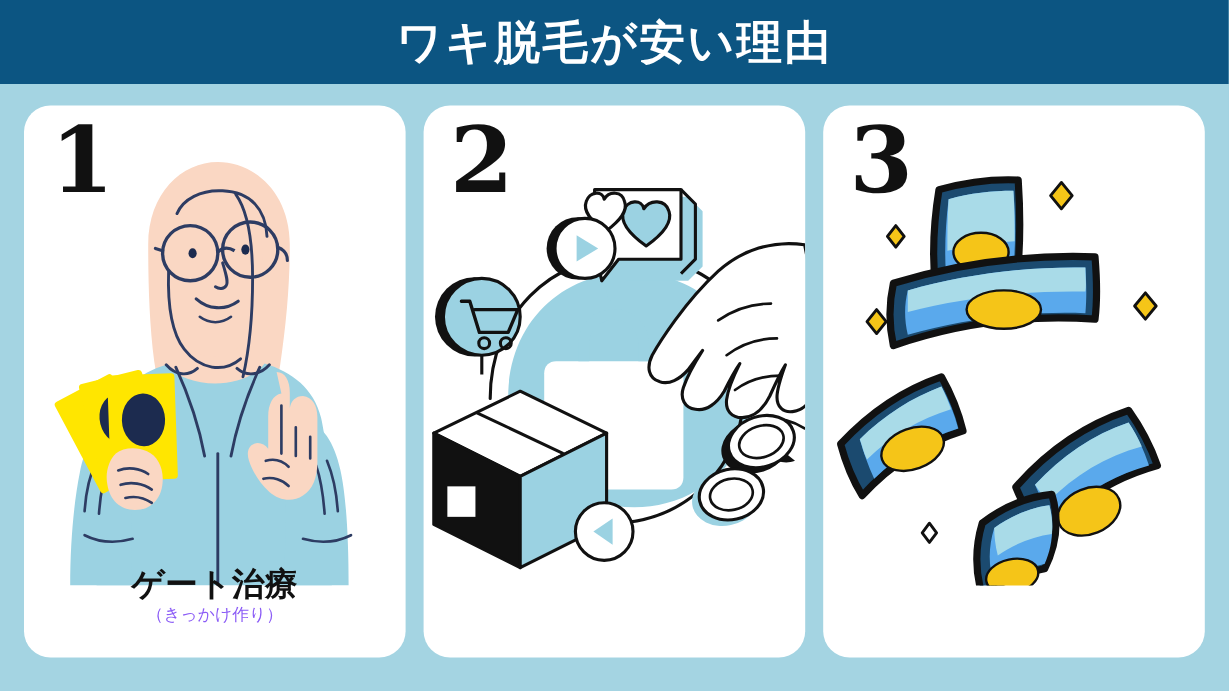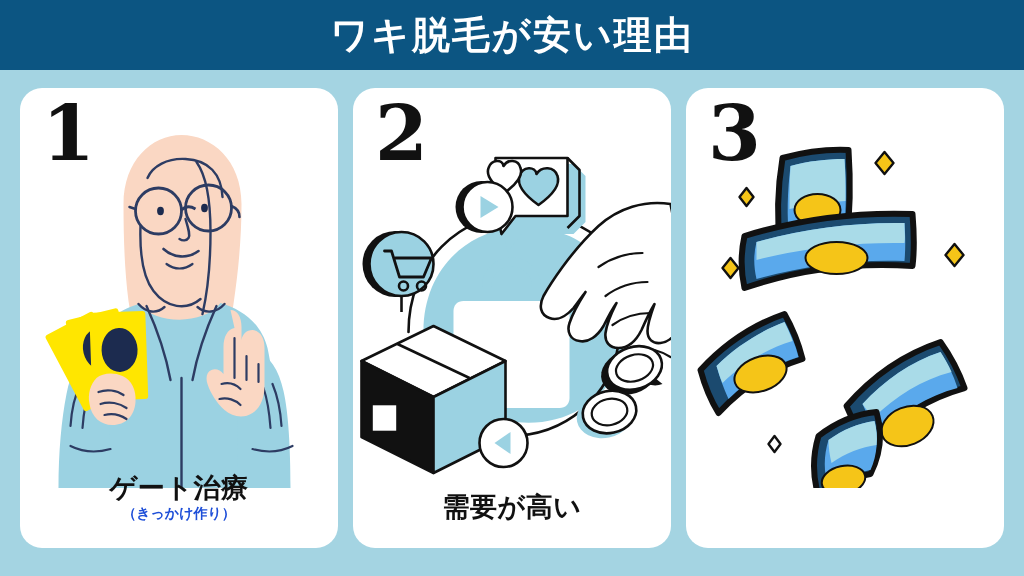--- a/index.html
+++ b/index.html
@@ -42,21 +42,21 @@
   .art svg{display:block;width:100%;height:100%;}
   .caption{
     position:absolute;left:0;right:0;bottom:26px;text-align:center;
   }
   .caption-main{
     font-size:27px;font-weight:bold;color:#111111;line-height:1.15;
     letter-spacing:.5px;
     font-family:"DejaVu Sans","Liberation Sans",sans-serif;
   }
   .caption-sub{
-    font-size:14px;font-weight:bold;color:#1d4ed8;line-height:1.2;margin-top:2px;
+    font-size:14px;font-weight:normal;color:#8b5cf6;line-height:1.2;margin-top:2px;
     font-family:"DejaVu Sans","Liberation Sans",sans-serif;
   }
   .caption-sub:empty{display:none;}
 </style>
 </head>
 <body>
 
 <div class="stage">
 
   <div class="header">
@@ -200,24 +200,20 @@
               <ellipse cx="276" cy="256" rx="29" ry="22" transform="rotate(-18 276 256)" fill="#111"></ellipse>
               <ellipse cx="281" cy="252" rx="28" ry="21" transform="rotate(-18 281 252)" fill="#ffffff" stroke="#111" stroke-width="2.6"></ellipse>
               <ellipse cx="281" cy="252" rx="19" ry="13" transform="rotate(-18 281 252)" fill="none" stroke="#111" stroke-width="2.2"></ellipse>
               <ellipse cx="251" cy="300" rx="28" ry="22" transform="rotate(-12 251 300)" fill="#9bd2e2"></ellipse>
               <ellipse cx="256" cy="296" rx="27" ry="21" transform="rotate(-12 256 296)" fill="#ffffff" stroke="#111" stroke-width="2.6"></ellipse>
               <ellipse cx="256" cy="296" rx="18" ry="13" transform="rotate(-12 256 296)" fill="none" stroke="#111" stroke-width="2.2"></ellipse>
             </g>
           </g>
         </svg>
       </div>
-      <div class="caption">
-        <div class="caption-main">需要が高い</div>
-
-      </div>
     </div>
 
     <div class="card">
       <div class="card-num">3</div>
       <div class="art">
         <svg viewBox="0 0 317 372" preserveAspectRatio="xMidYMid meet" aria-hidden="true">
           <g>
 
             <g>
               <path d="M96 42c22-6 44-9 66-8 2 30 2 60-2 90-22 2-44 4-66 10-4-31-3-62 2-92z" fill="#1b4a6f" stroke="#111" stroke-width="6" stroke-linejoin="round"></path>

